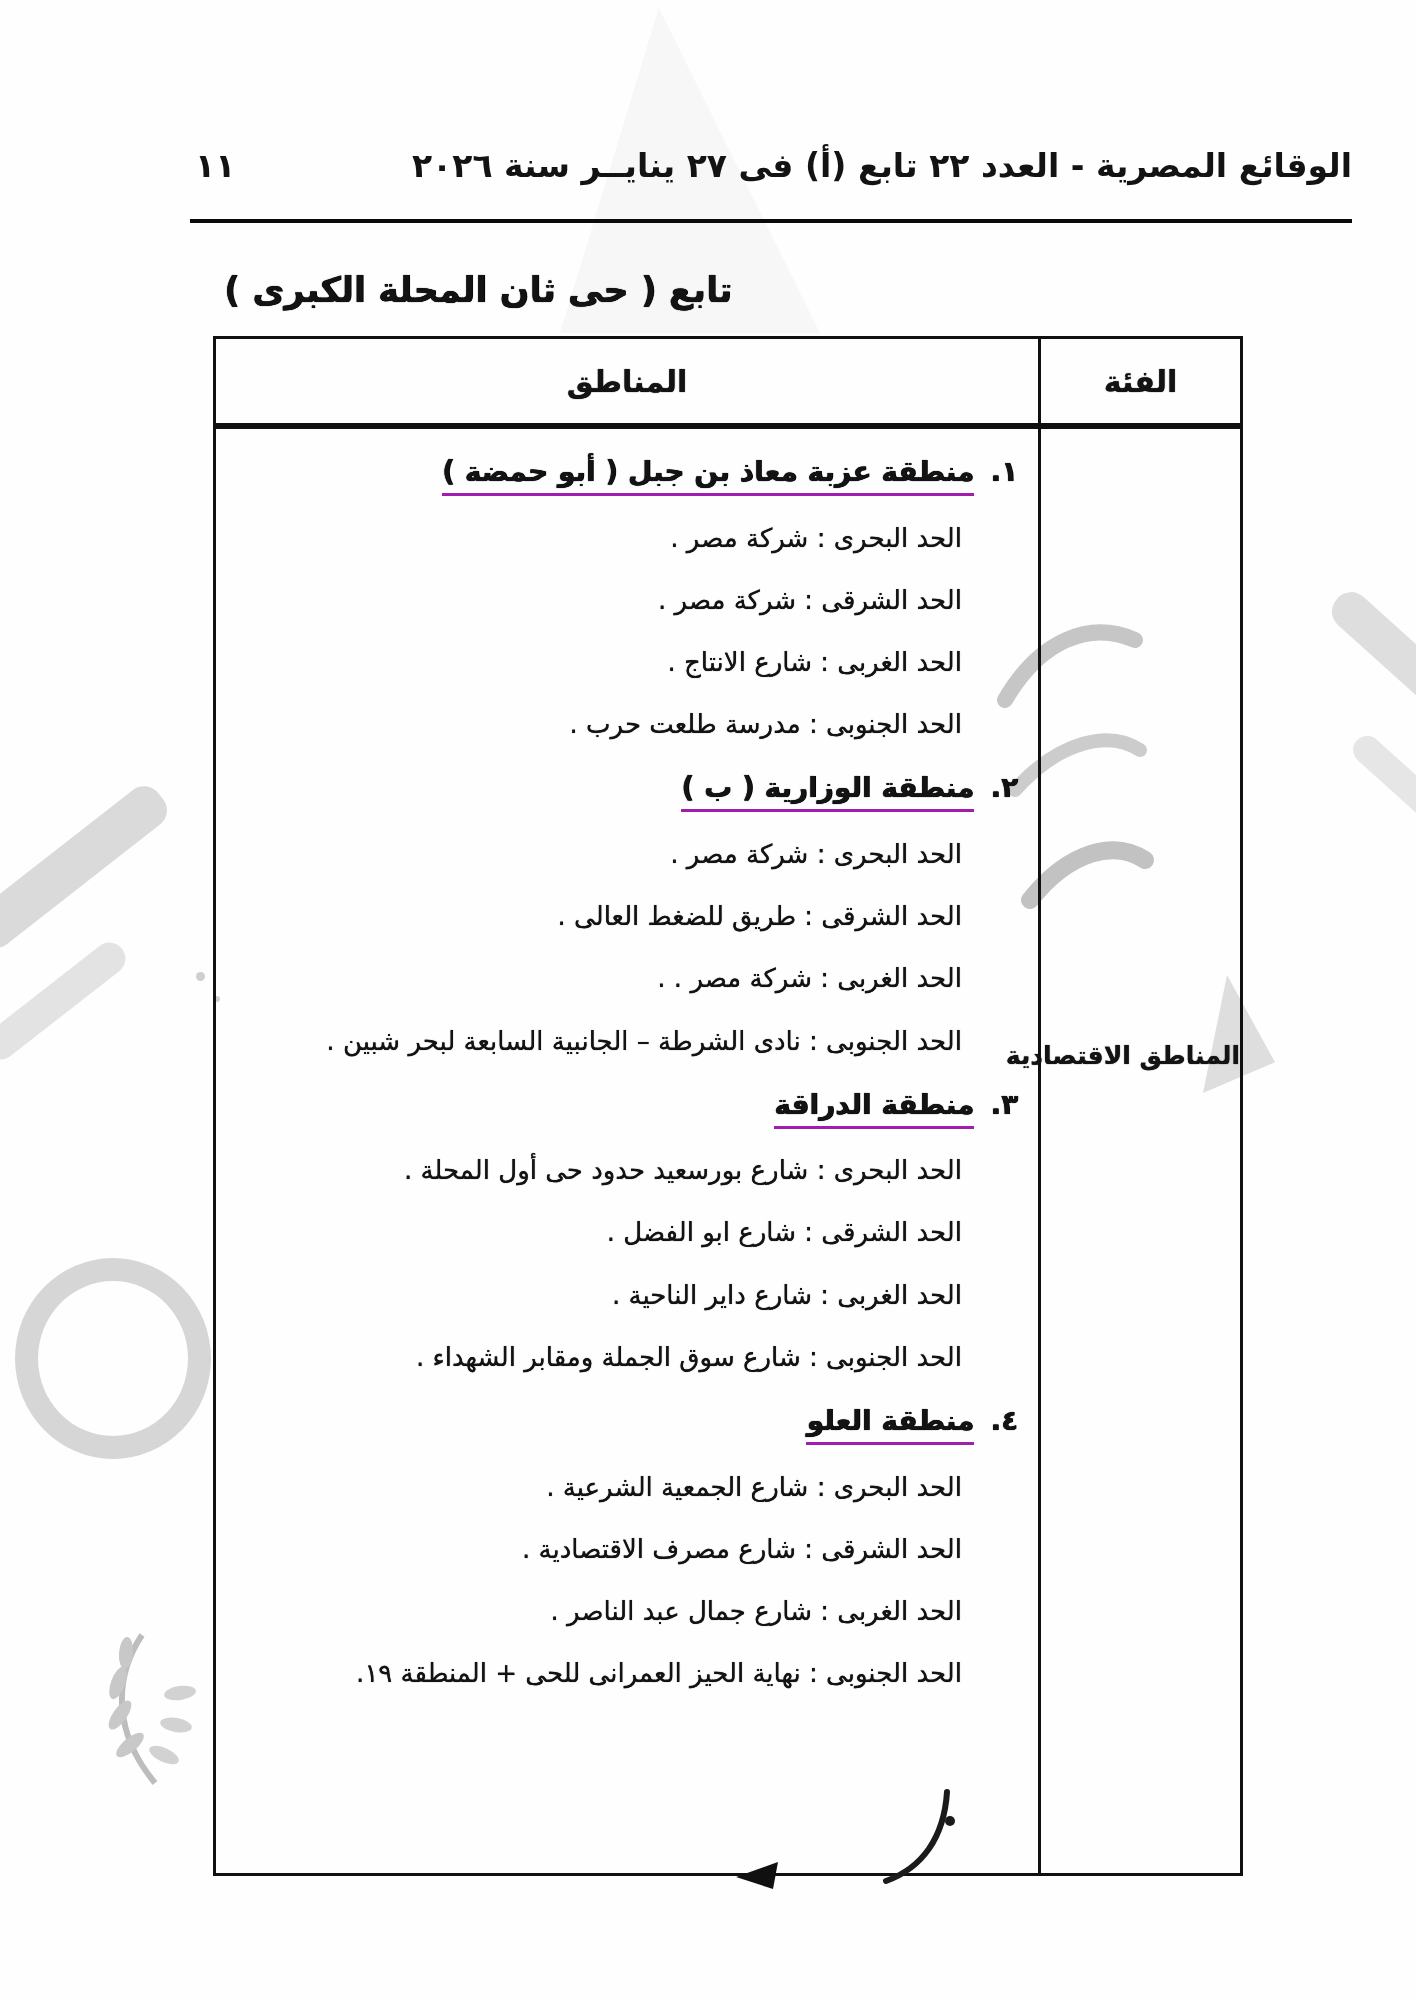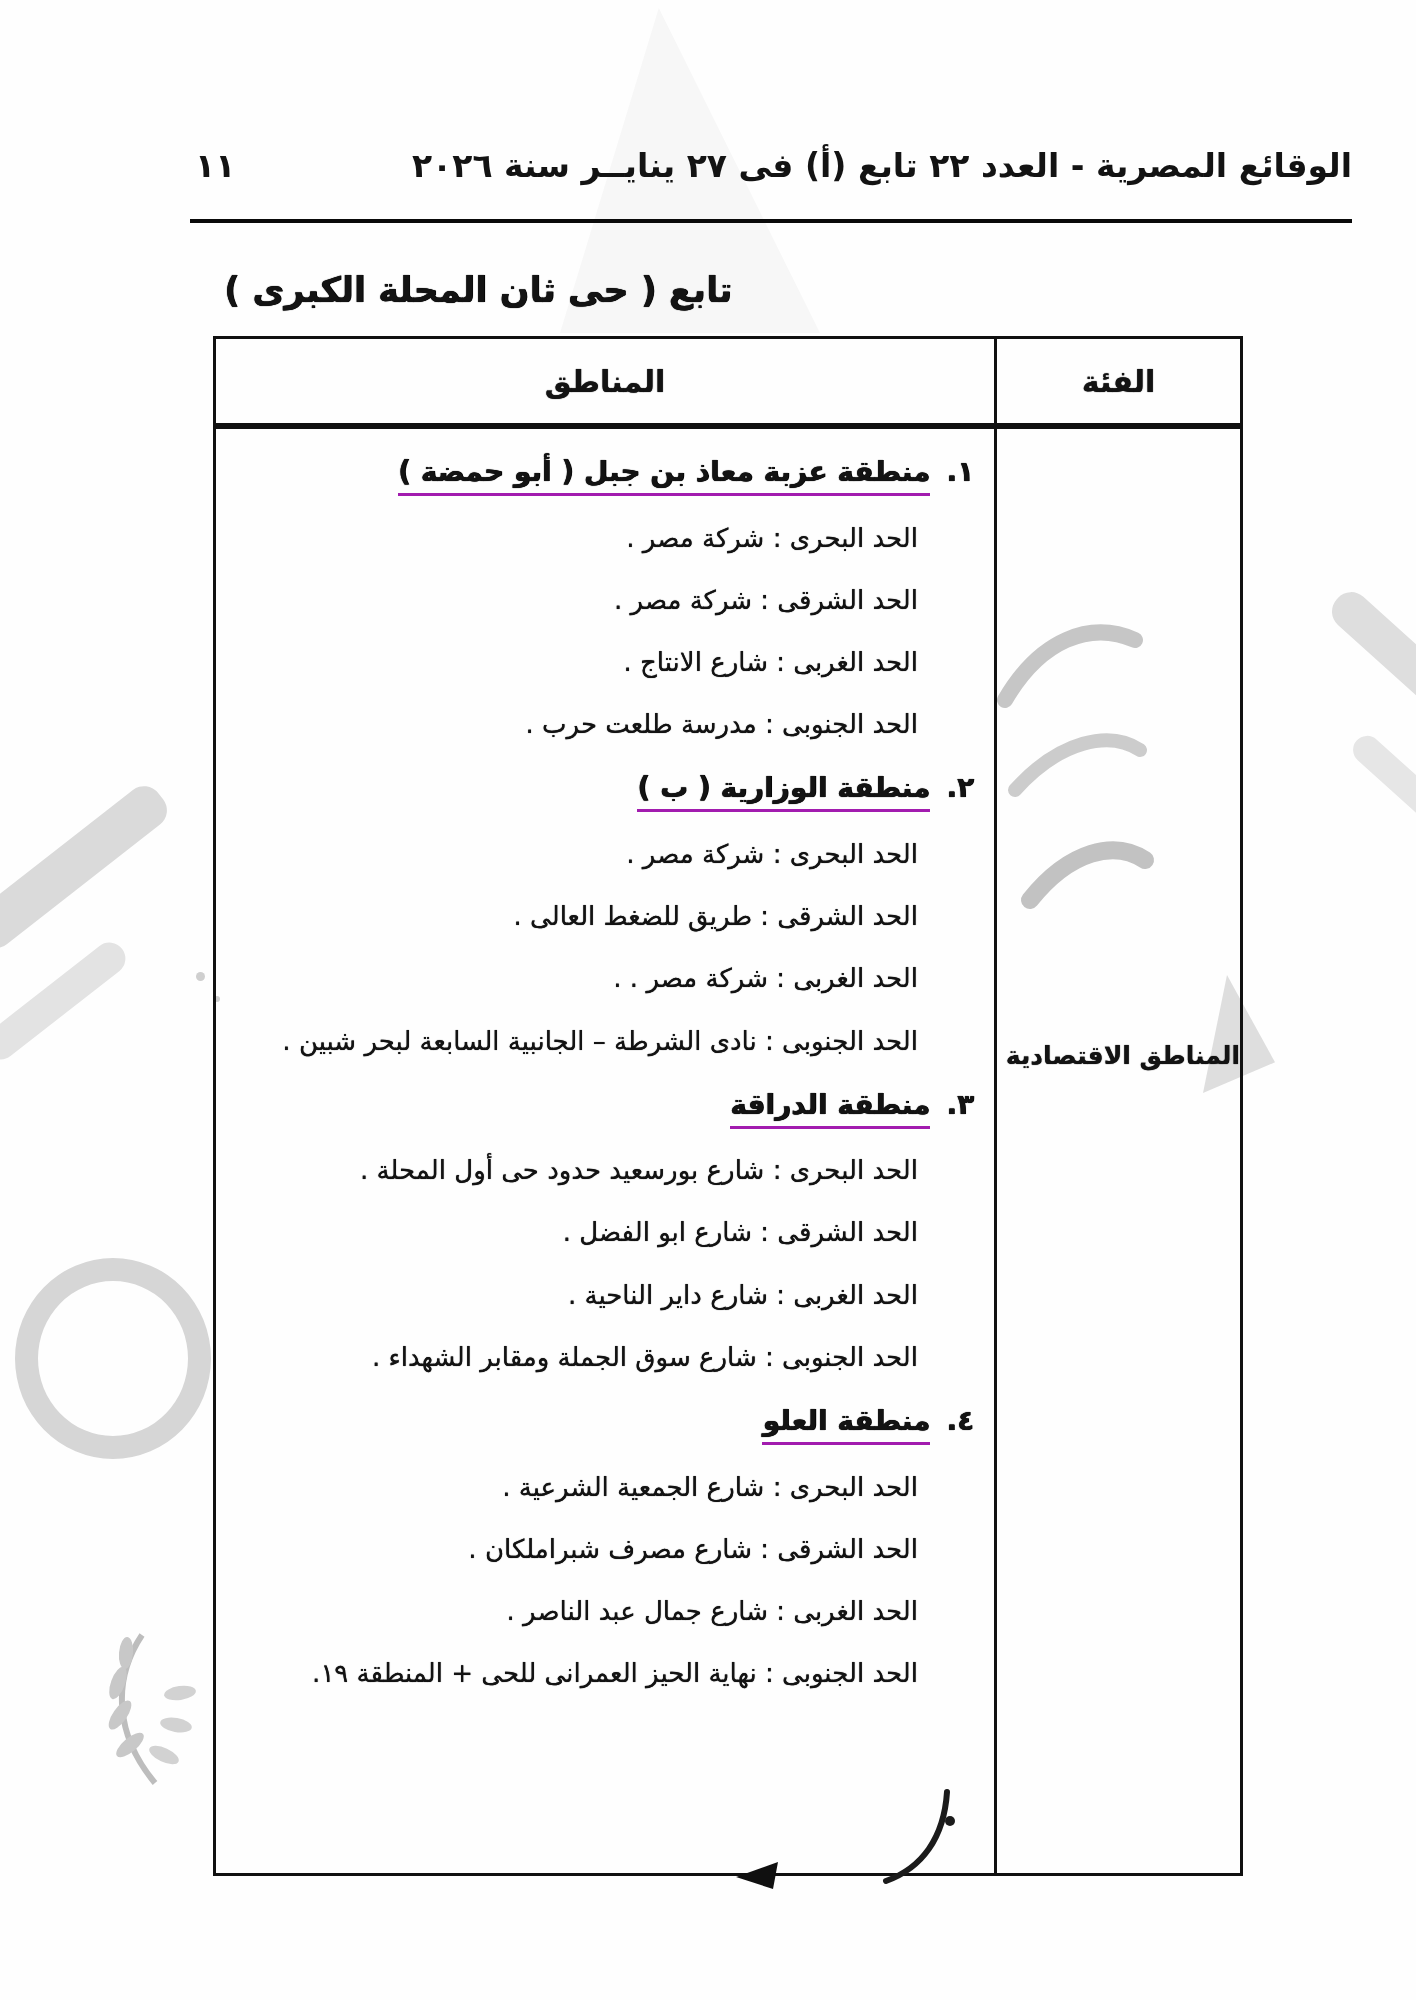--- a/index.html
+++ b/index.html
@@ -32,21 +32,21 @@
     font-size:35px;font-weight:bold;text-shadow:0 0 1px #000,0.6px 0 0 #000;
   }
   
   .gtable{
     position:absolute;z-index:2;top:336px;left:213px;width:1030px;height:1540px;
     border:3px solid #101010;display:flex;flex-direction:column;box-sizing:border-box;
   }
   .thead{display:flex;height:84px;border-bottom:6px solid #101010;flex:none;}
   .th{display:flex;align-items:center;justify-content:center;
     font-size:30px;font-weight:bold;text-shadow:0 0 1px #000;}
-  .col-cat{width:246px;flex:none;border-left:3px solid #101010;box-sizing:border-box;}
+  .col-cat{width:202px;flex:none;border-left:3px solid #101010;box-sizing:border-box;}
   .col-areas{flex:1;}
   .tbody{flex:1;display:flex;min-height:0;}
   .cell-cat{position:relative;}
   .cat-value{
     position:absolute;top:612px;right:0;left:0;
     font-size:25px;font-weight:bold;text-shadow:0 0 1px #000;white-space:nowrap;
   }
   .cell-areas{padding:26px 20px 0 8px;box-sizing:border-box;}
   .region + .region{margin-top:26px;}
   .rhead{font-size:28px;font-weight:bold;margin-bottom:34px;line-height:1.2;
@@ -125,21 +125,21 @@
           <div class="region">
             <div class="rhead"><span class="rnum">٣.</span><span class="rname">منطقة الدراقة</span></div>
             <div class="bound">الحد البحرى : شارع بورسعيد حدود حى أول المحلة .</div>
             <div class="bound">الحد الشرقى : شارع ابو الفضل .</div>
             <div class="bound">الحد الغربى : شارع داير الناحية .</div>
             <div class="bound">الحد الجنوبى : شارع سوق الجملة ومقابر الشهداء .</div>
           </div>
           <div class="region">
             <div class="rhead"><span class="rnum">٤.</span><span class="rname">منطقة العلو</span></div>
             <div class="bound">الحد البحرى : شارع الجمعية الشرعية .</div>
-            <div class="bound">الحد الشرقى : شارع مصرف شبراملكان .</div>
+            <div class="bound">الحد الشرقى : شارع مصرف الاقتصادية .</div>
             <div class="bound">الحد الغربى : شارع جمال عبد الناصر .</div>
             <div class="bound">الحد الجنوبى : نهاية الحيز العمرانى للحى + المنطقة ١٩.</div>
           </div>
         </div>
     </div>
   </div>
 
   <svg class="pen" width="1416" height="2000">
     <path d="M947,1792 C944,1838 922,1868 886,1881" stroke="#1b1b1b" stroke-width="6" fill="none" stroke-linecap="round"></path>
     <circle cx="950" cy="1821" r="5" fill="#1b1b1b"></circle>

